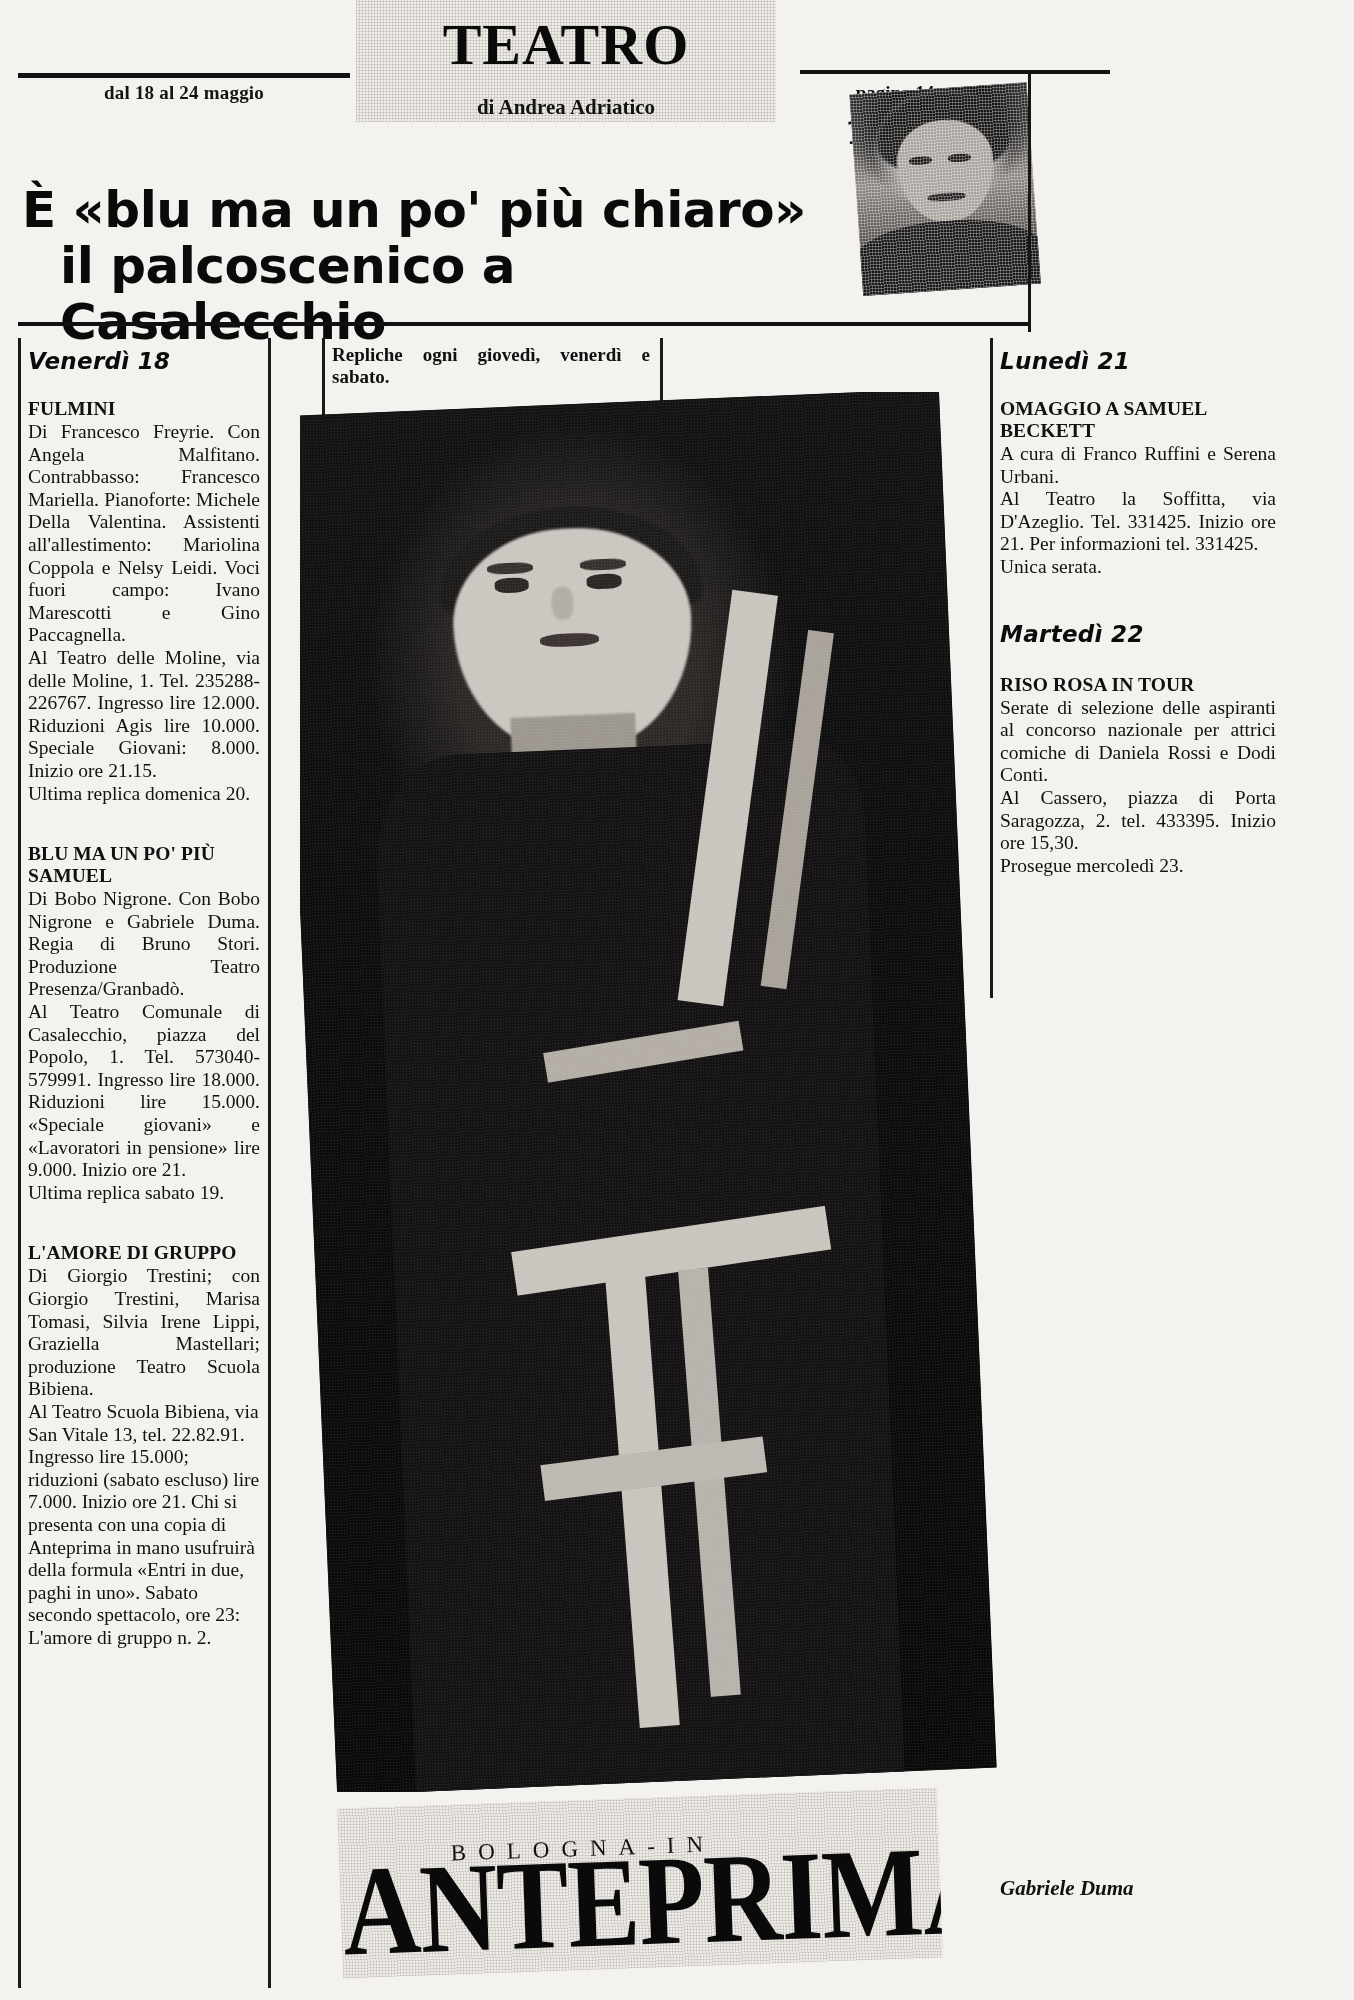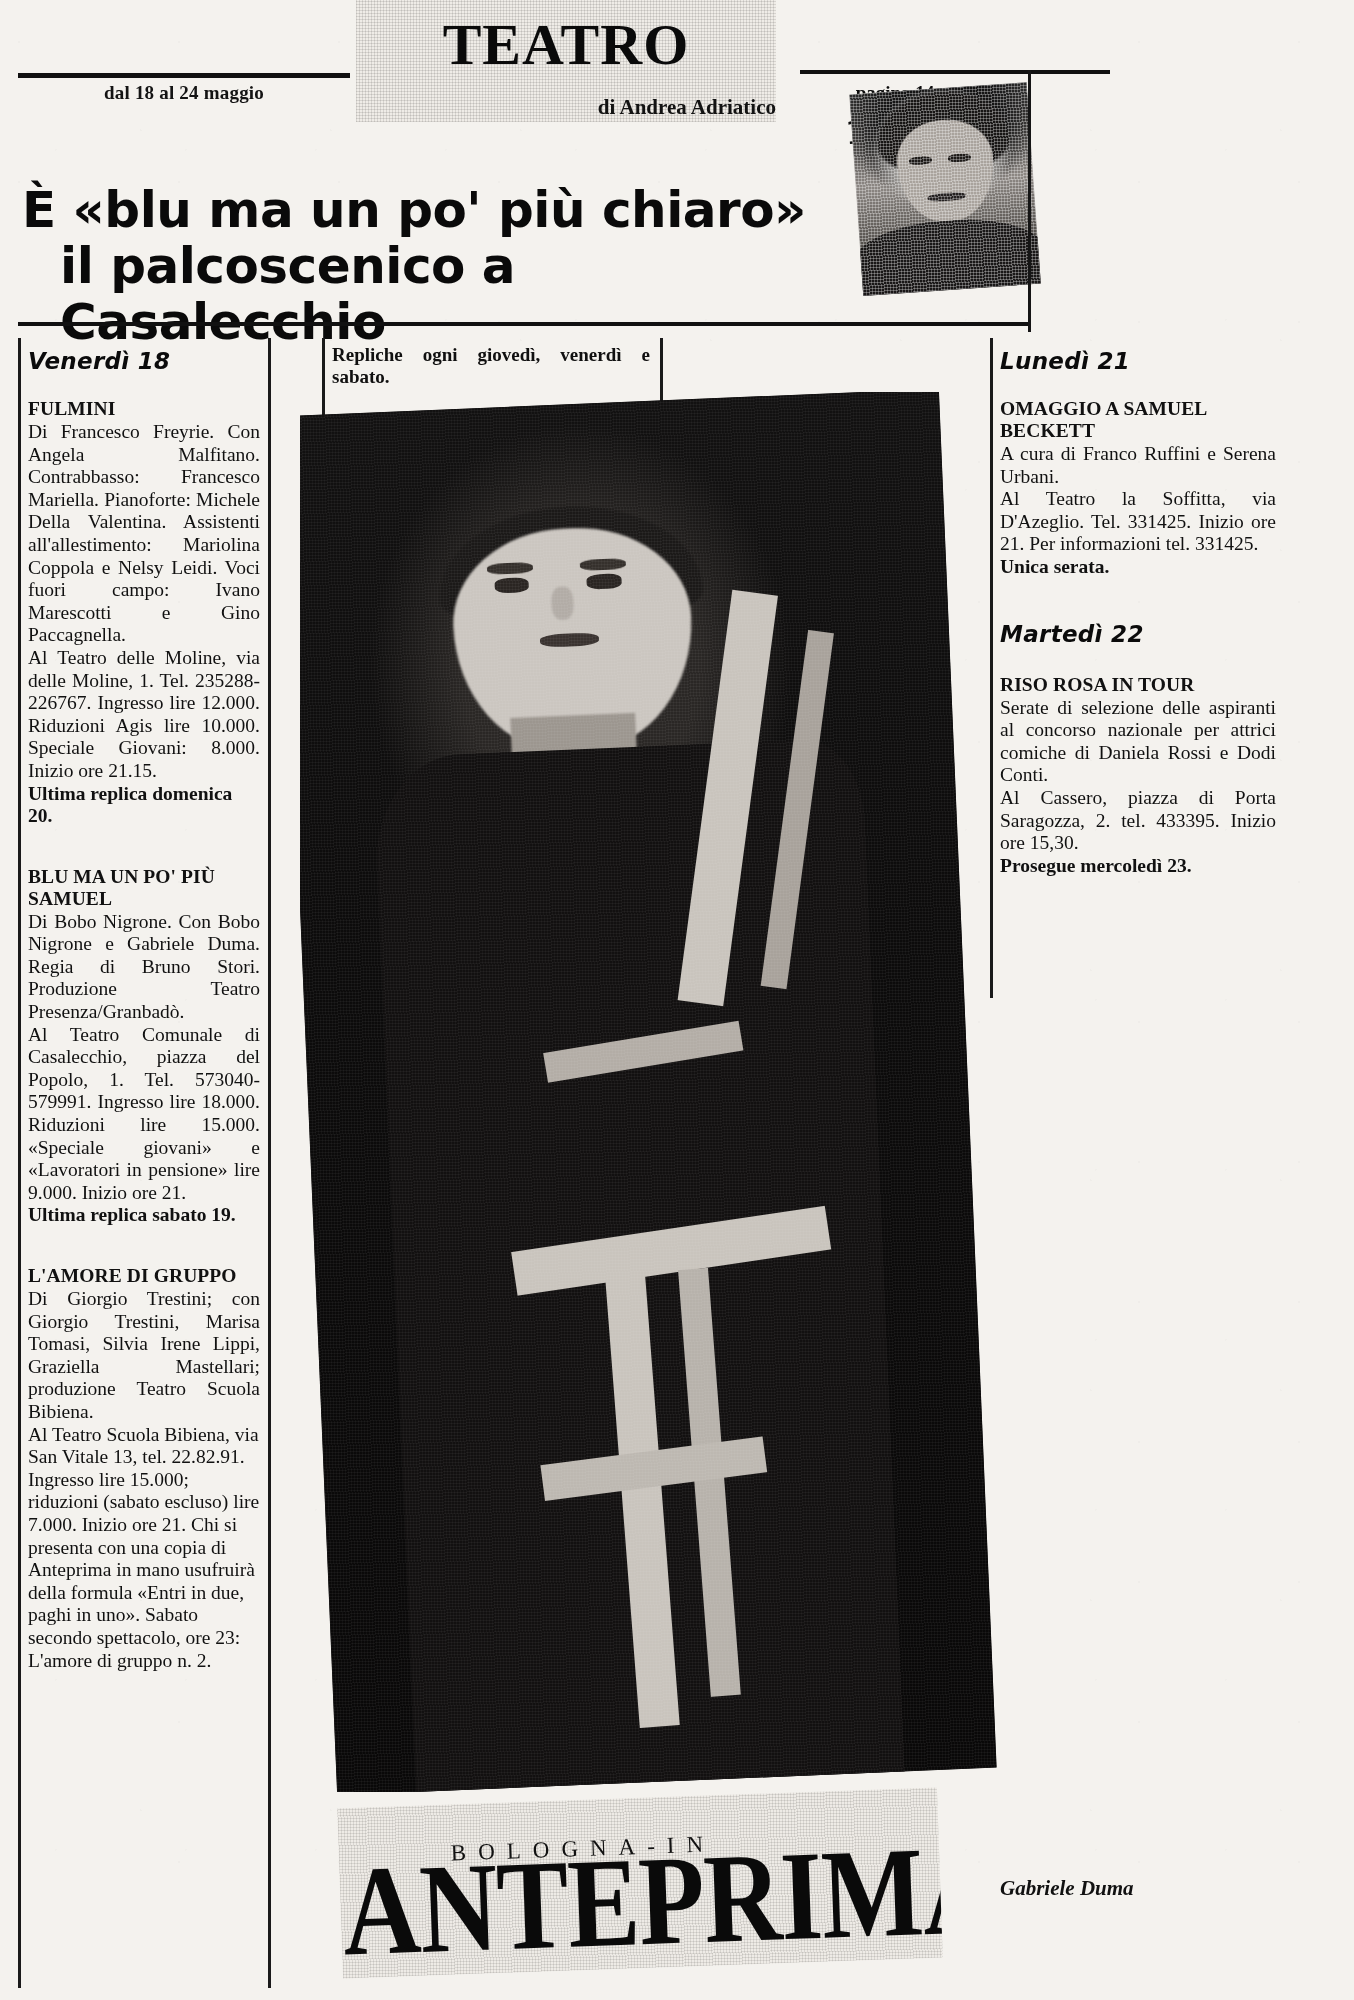--- a/index.html
+++ b/index.html
@@ -69,21 +69,21 @@
     font-weight: 700;
     font-size: 58px;
     line-height: 62px;
     letter-spacing: 1px;
     color: #0a0a0a;
   }
   .byline {
     position: absolute;
     left: 356px; top: 95px;
     width: 420px;
-    text-align: right;
+    text-align: center;
     font-family: "Liberation Serif", "DejaVu Serif", serif;
     font-weight: 700;
     font-size: 21px;
     color: #121212;
   }
   .pag-rule {
     position: absolute;
     left: 800px; top: 70px;
     width: 310px;
     height: 4px;
@@ -247,21 +247,21 @@
     font-weight: 700;
     font-size: 19.5px;
     line-height: 22px;
     text-align: left;
     margin: 0 0 1px 0;
     letter-spacing: 0.1px;
   }
   .entry-body { margin: 0; }
   .entry-body p { margin: 0; text-align: justify; }
   .entry-body p:last-child { text-align: left; }
-  b { font-weight: 700; }
+  b { font-weight: 400; }
 
   
   .caption-top {
     position: absolute;
     left: 332px; top: 344px;
     width: 318px;
     font-family: "Liberation Serif", "DejaVu Serif", serif;
     font-weight: 700;
     font-size: 19px;
     line-height: 22px;

